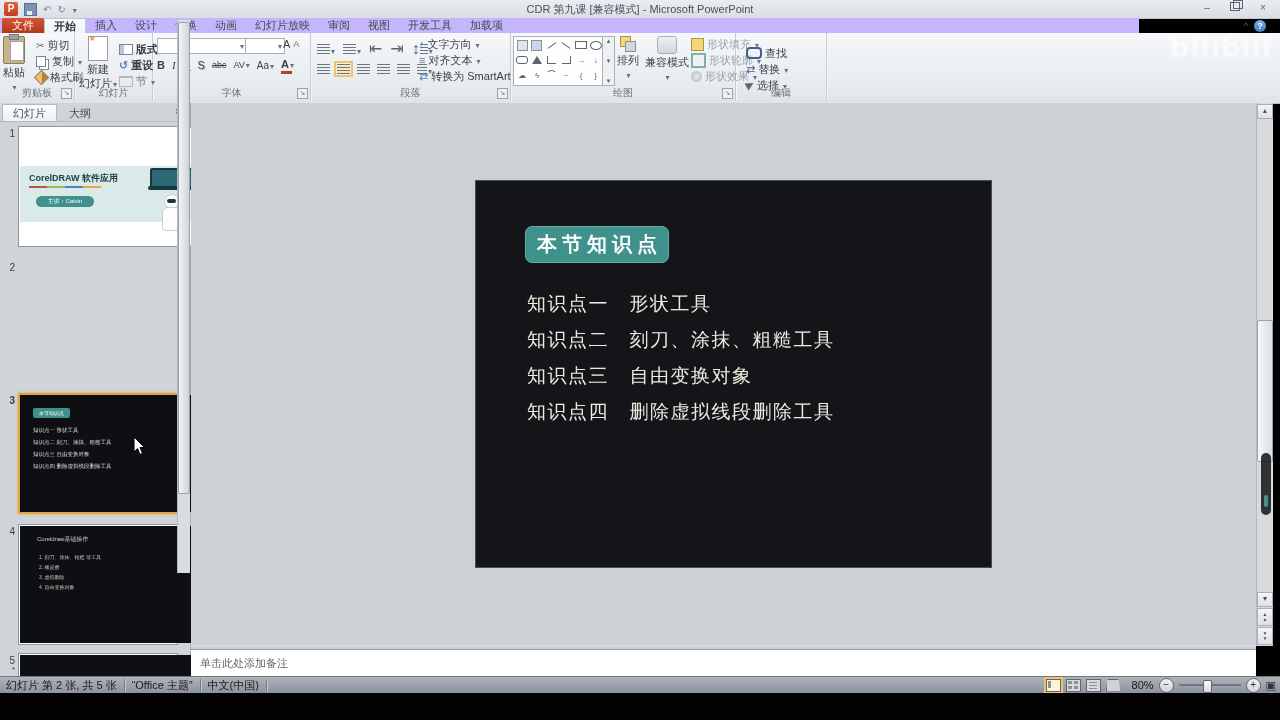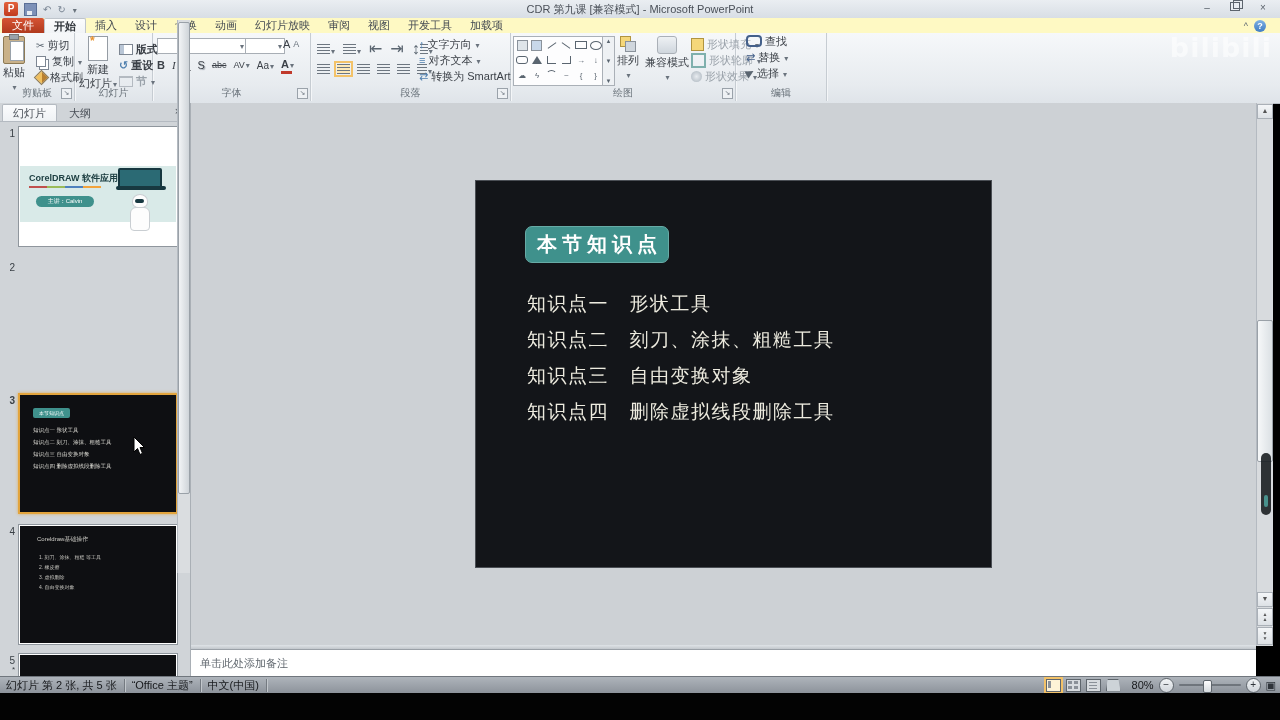--- a/index.html
+++ b/index.html
@@ -21,21 +21,21 @@
   .i-undo::before{content:"↶";color:#7a8694;}
   .i-redo::before{content:"↻";color:#7a8694;}
   .dd::after{content:"▾";font-size:8px;color:#6a737d;margin-left:1px;}
   #wintitle{left:0;top:2px;width:1280px;text-align:center;font-size:11px;color:#4a5058;}
   .winbtns{right:4px;top:0;height:16px;gap:2px;}
   .winbtn{width:26px;height:15px;text-align:center;line-height:14px;font-size:10px;color:#5c646d;border-radius:2px;}
   .i-restore{display:inline-block;width:8px;height:7px;border:1px solid #5c646d;position:relative;background:#e9edf2;}
   .i-restore::before{content:"";position:absolute;left:2px;top:-3px;width:8px;height:7px;border:1px solid #5c646d;}
 
   
-  #tabrow{left:0;top:18px;width:1280px;height:15px;background:#fef9c3;font-size:11px;}
+  #tabrow{left:0;top:18px;width:1139px;height:15px;background:#c4b5fd;font-size:11px;}
   .tab{padding:0 9px;height:15px;line-height:15px;color:#444a52;}
   .tab.file{background:linear-gradient(#d65434,#b03a1e);color:#fff;margin-left:2px;border-radius:2px 2px 0 0;padding:0 10px;}
   .tab.active{background:linear-gradient(#fbfcfd,#f0f3f6);border:1px solid #bfc5cc;border-bottom:none;
     height:15px;line-height:14px;color:#2f343a;border-radius:2px 2px 0 0;font-weight:bold;}
   #rib-extra{right:14px;top:20px;gap:6px;font-size:9px;color:#5a6570;}
   #helpbtn{width:12px;height:12px;border-radius:50%;background:linear-gradient(#7fb2e5,#3f7cc2);
     color:#fff;text-align:center;line-height:12px;font-size:9px;font-weight:bold;}
 
   
   #ribbon{left:0;top:33px;width:1280px;height:70px;
@@ -107,21 +107,21 @@
   
   #panel{left:0;top:103px;width:190px;height:573px;background:#d0d4d8;border-right:1px solid #a9afb5;}
   .ptab{height:17px;line-height:17px;padding:0 10px;font-size:11px;color:#4a5058;}
   .ptab.active{background:linear-gradient(#fbfcfd,#eef1f4);border:1px solid #b4bac1;border-bottom:none;border-radius:2px 2px 0 0;}
   #paneltabs{left:2px;top:1px;gap:2px;}
   #panelclose{right:5px;top:2px;width:14px;height:14px;text-align:center;line-height:13px;font-size:11px;color:#4a5058;}
   #paneltabline{left:0;top:18px;width:190px;height:1px;background:#b4bac1;}
   .thumbnum{position:absolute;font-size:10px;color:#3a4046;width:12px;text-align:right;}
   .thumb{position:absolute;left:18px;width:156px;height:117px;background:#fff;border:1px solid #8f969d;padding:1px;}
   .thumb.sel{border:2px solid #e2a43d;padding:0;box-shadow:0 0 3px rgba(226,164,61,.8);}
-  .tslide{width:100%;height:100%;position:relative;overflow:hidden;background:#0e0f12;}
+  .tslide{width:100%;height:100%;position:relative;overflow:hidden;background:#0e0f12;padding-left:32px;}
   .tslide.light{background:#fff;}
   .t1band{position:absolute;left:0;top:38px;width:100%;height:56px;background:#d9eae8;}
   .t1title{position:absolute;left:9px;top:44px;font-size:9px;font-weight:bold;color:#1f4043;}
   .t1rainbow{position:absolute;left:9px;top:58px;width:72px;height:2px;
     background:linear-gradient(90deg,#c0504d 0 25%,#9bbb59 25% 50%,#4f81bd 50% 75%,#f2a33c 75% 100%);}
   .t1pill{position:absolute;left:16px;top:68px;width:58px;height:11px;border-radius:6px;background:#3f918c;
     color:#fff;font-size:6px;text-align:center;line-height:11px;}
   .t1screen{position:absolute;right:14px;top:40px;width:40px;height:16px;background:#2b6a74;border:2px solid #173840;border-radius:2px;}
   .t1base{position:absolute;right:10px;top:58px;width:50px;height:4px;background:#173840;border-radius:2px;}
   .t1head{position:absolute;right:28px;top:66px;width:14px;height:12px;background:#fdfdfd;border-radius:50% 50% 40% 40%;border:1px solid #c9ced2;}
@@ -427,21 +427,21 @@
             <span class="i-effect icn"></span>
             <span>形状效果</span>
             <span class="dd"></span>
           </div>
       </div>
       <div class="rg-label">绘图</div>
       <span class="launcher"></span>
     </div>
 
     <div class="rgroup" style="left:736px;width:90px;">
-      <div class="abs" style="left:10px;top:0;">
+      <div class="abs" style="left:10px;top:12px;">
         <div class="smallbtn">
             <span class="i-find icn"></span>
             <span>查找</span>
           </div>
         <div class="smallbtn">
             <span class="i-replace icn"></span>
             <span>替换</span>
             <span class="dd"></span>
           </div>
         <div class="smallbtn">

